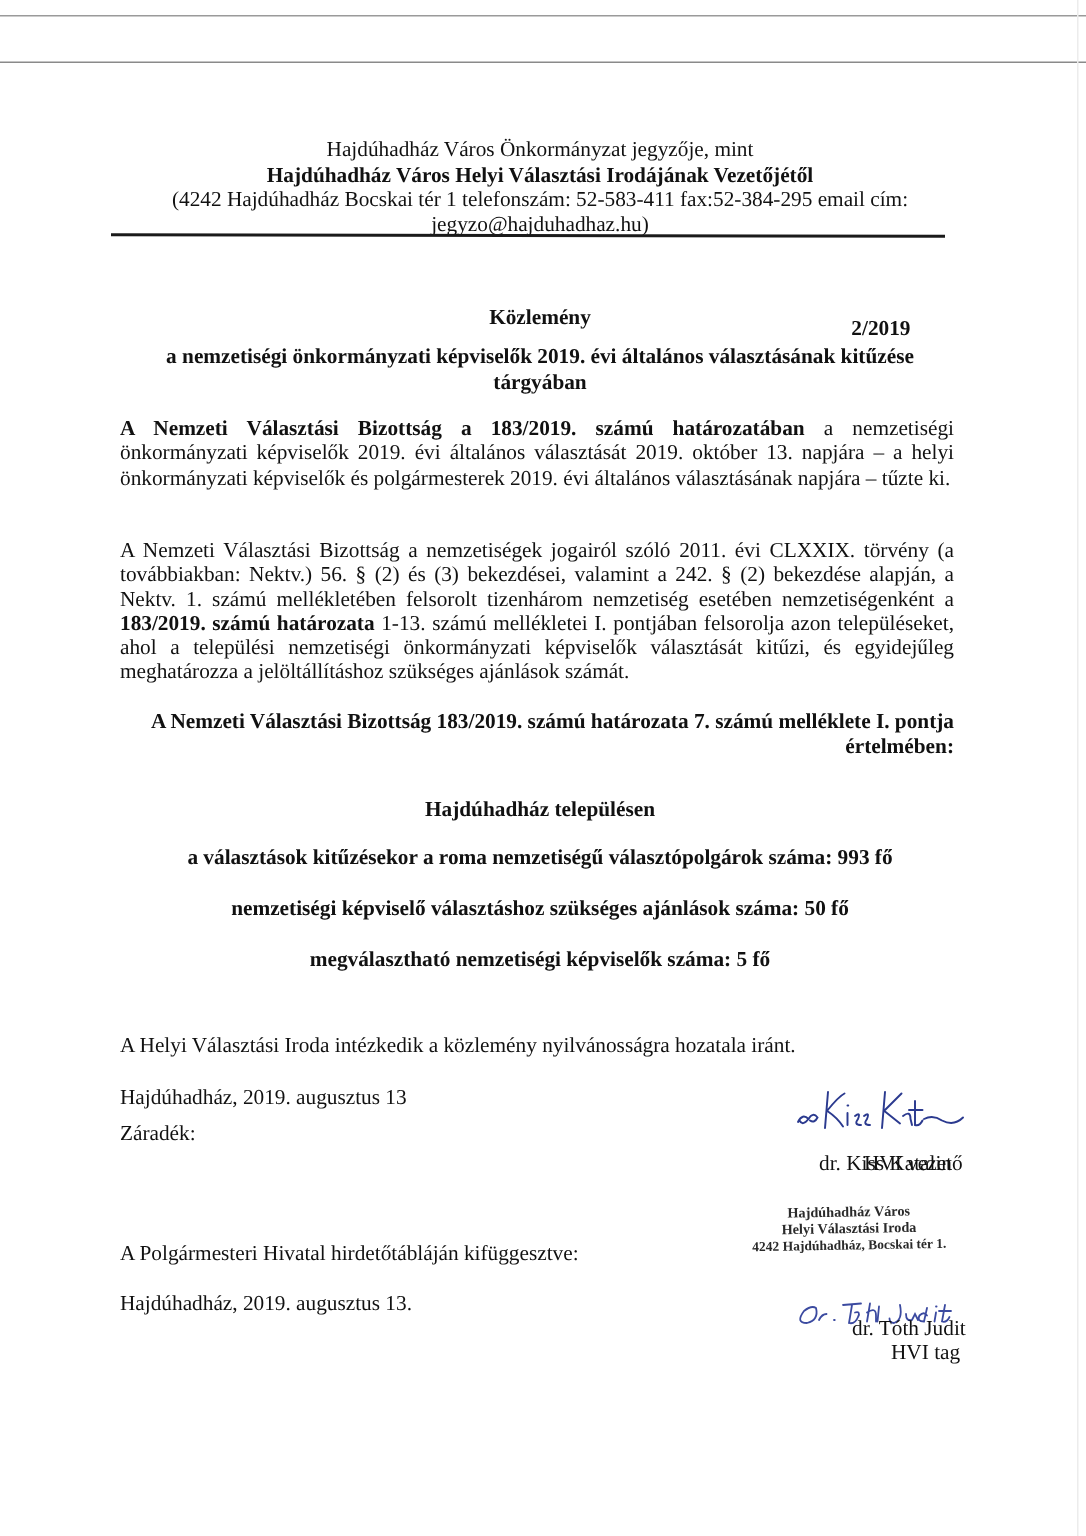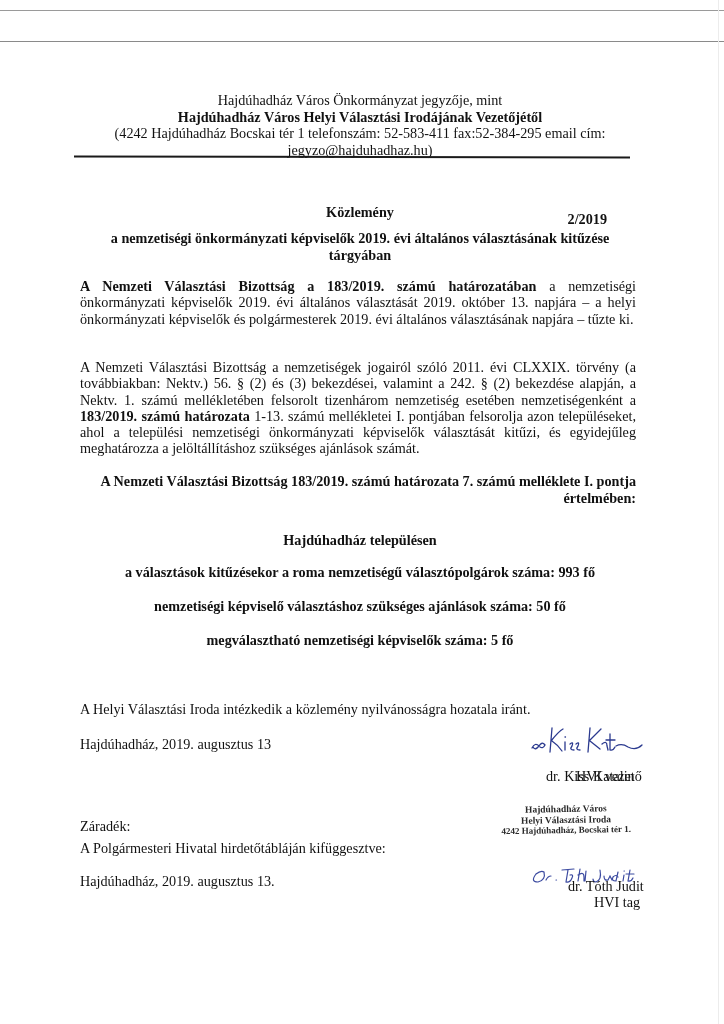--- a/index.html
+++ b/index.html
@@ -26,24 +26,24 @@
     .p1 { top: 278px; }
     .p2 { top: 359px; }
     .p3 { top: 473px; font-weight: bold; text-align: right; line-height: 17px; }
 
     .center-bold { position: absolute; left: 80px; width: 560px; text-align: center; font-weight: bold; }
     .c1 { top: 508px; margin-top: 24px; }
     .c2 { top: 564px; }
     .c3 { top: 598px; }
     .c4 { top: 632px; }
 
-    .line { position: absolute; left: 80px; margin-top: 12px; }
+    .line { position: absolute; left: 80px; }
     .l1 { top: 689px; }
     .l2 { top: 724px; }
-    .l3 { top: 806px; }
+    .l3 { top: 748px; }
     .l4 { top: 828px; }
     .l5 { top: 861px; }
 
     .sig1 { position: absolute; left: 530px; top: 724px; width: 160px; }
     .sig1 svg { position: absolute; left: 0; top: 0; }
     .sig1 .name { position: absolute; left: 16px; top: 28px; white-space: nowrap; margin-top: 16px; }
     .sig1 .role { position: absolute; left: 46px; top: 44px; white-space: nowrap; }
 
     .stamp { position: absolute; left: 486px; top: 804px; width: 160px; text-align: center; font-size: 9.5px; font-weight: bold; line-height: 10.5px; color: #2a2a2a; transform: rotate(-1deg); }
     .stamp .addr { font-size: 9px; }

